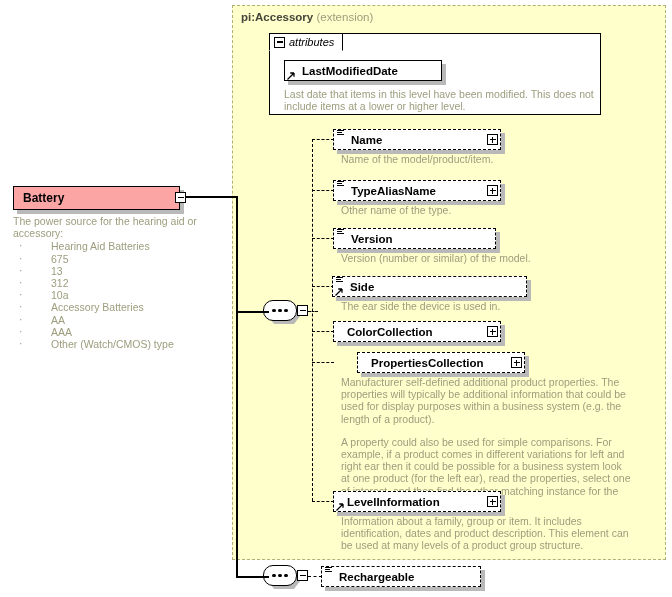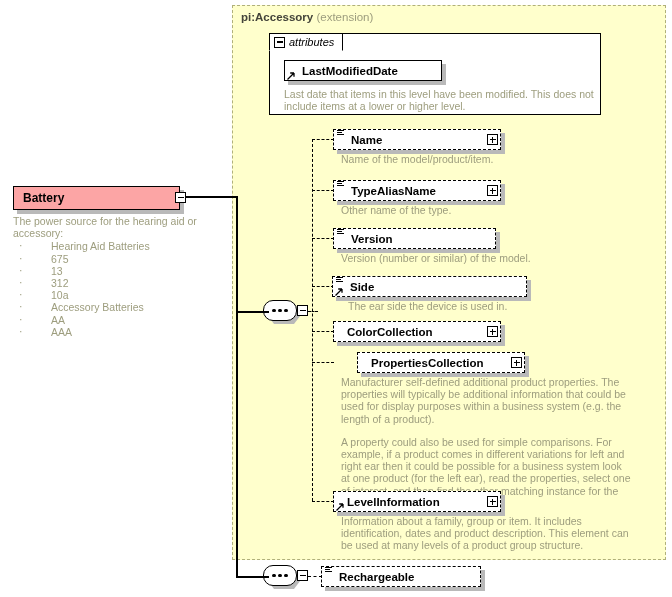--- a/index.html
+++ b/index.html
@@ -314,20 +314,21 @@
   <p class="lead">The power source for the hearing aid or accessory:</p>
   <ul>
     <li>Hearing Aid Batteries</li>
     <li>675</li>
     <li>13</li>
     <li>312</li>
     <li>10a</li>
     <li>Accessory Batteries</li>
     <li>AA</li>
     <li>AAA</li>
+    <li>Other (Watch/CMOS) type</li>
   </ul>
 </div>
 
 <div class="line-h abs" style="left:186px; top:196px; width:50px;"></div>
 
 <div class="abs" id="attributes-box"></div>
 <div class="abs" id="attributes-tab">
   <div class="toggle"></div>
   <span class="lbl">attributes</span>
 </div>
@@ -418,21 +419,21 @@
   </div>
   <span class="glyph-lines">
       <i></i>
       <i></i>
       <i></i>
     </span>
   <svg class="glyph-arrow" viewBox="0 0 8 8">
     <path d="M0.5 7.5 L7 1 M7 1 L3.2 1 M7 1 L7 4.8" stroke="#000" stroke-width="1.3" fill="none"></path>
   </svg>
 </div>
-<div class="abs desc" style="left:341px; top:300px; width:280px;margin-left:7px;">The ear side the device is used in.</div>
+<div class="abs desc" style="left:341px; top:300px; width:280px;">The ear side the device is used in.</div>
 
 <div class="dash-h abs" style="left:312px; top:331px; width:22px;"></div>
 <div class="node optional" style="left:333px; top:321px; width:168px;">
   <div class="shadow"></div>
   <div class="face">
     <span class="name">ColorCollection</span>
   </div>
   <div class="toggle-wrap">
     <div class="toggle plus"></div>
   </div>

